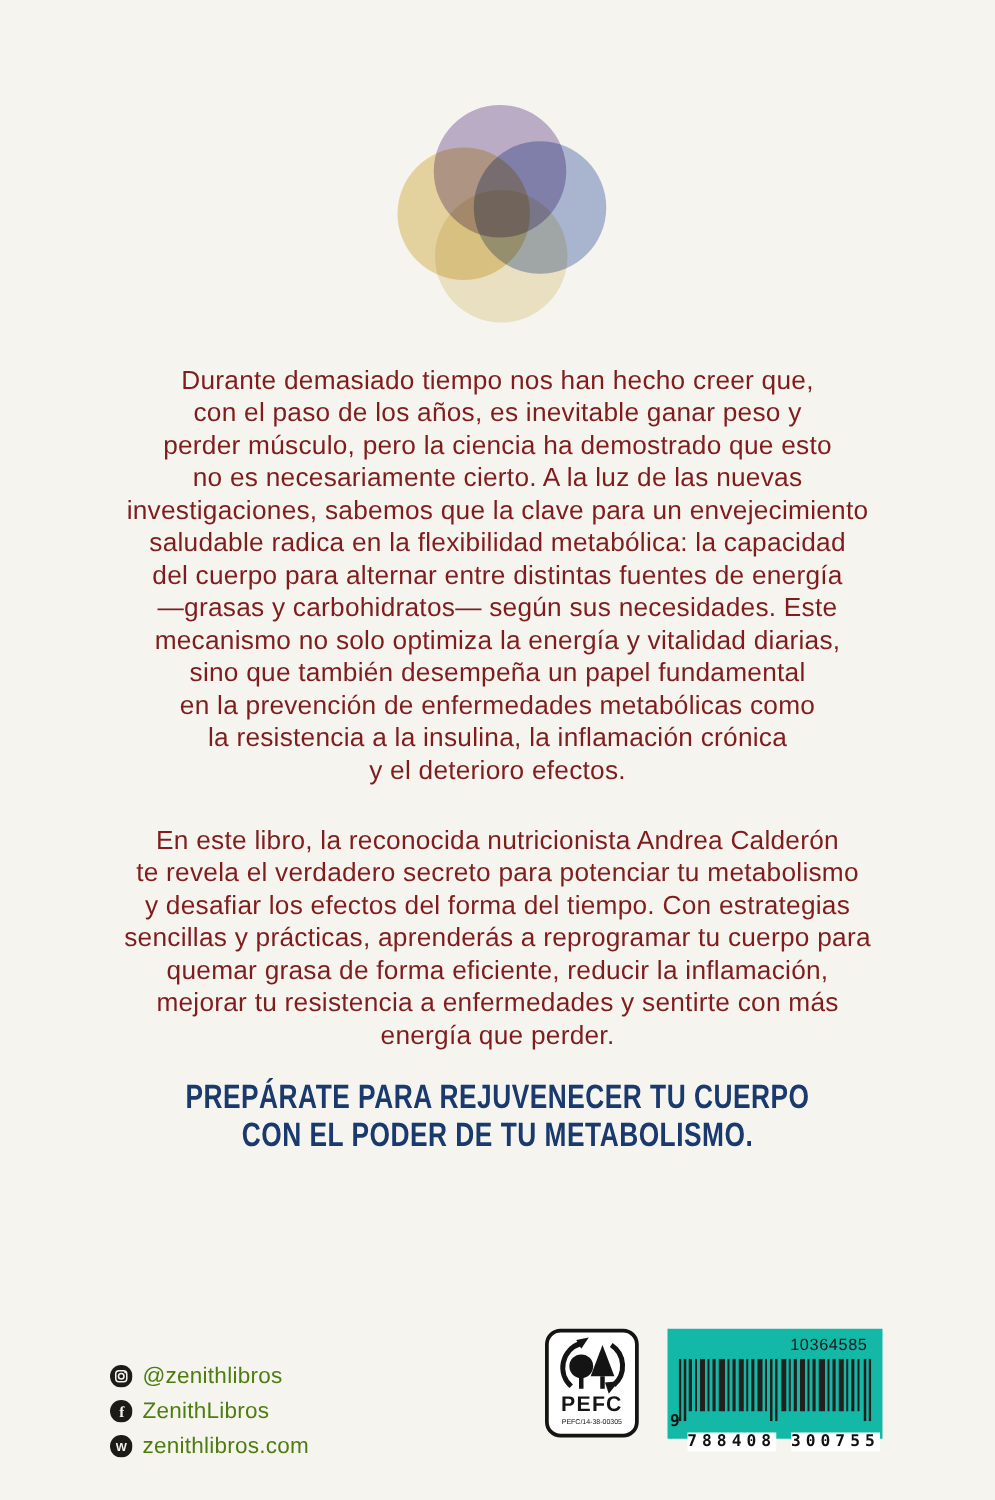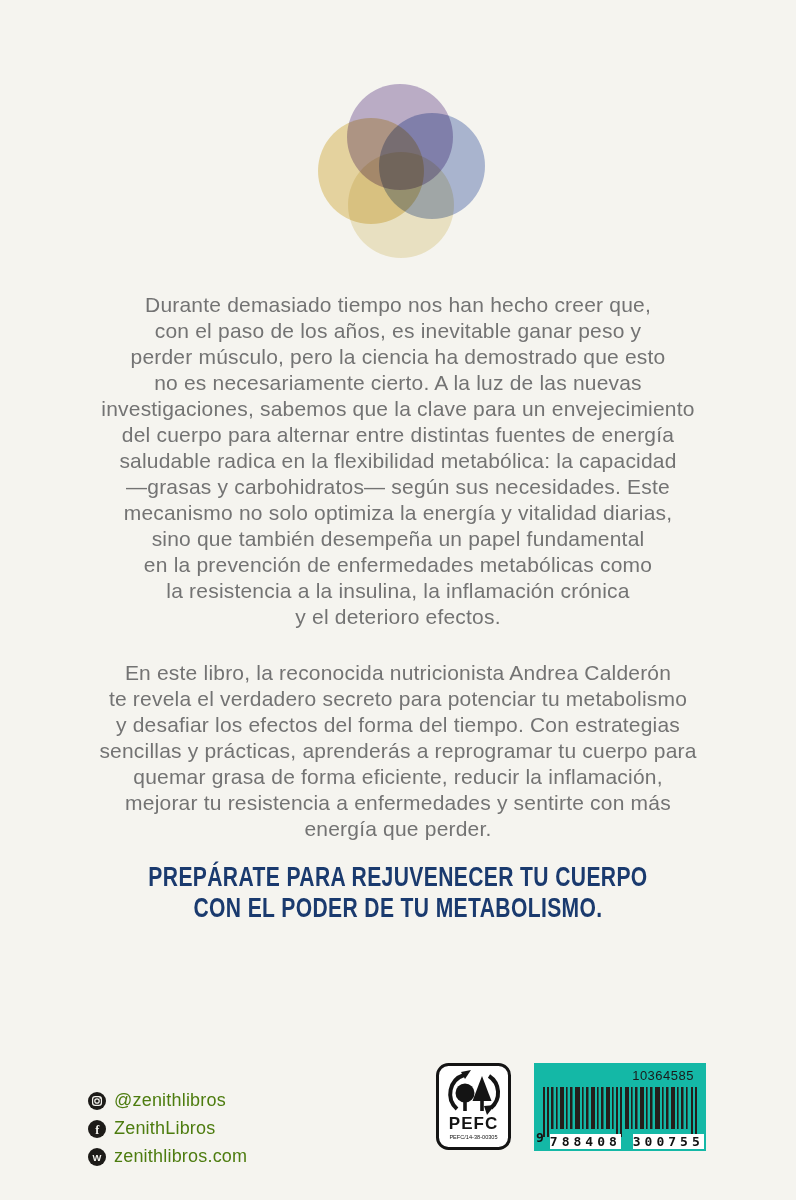--- a/index.html
+++ b/index.html
@@ -8,21 +8,21 @@
 
   
   .logo{position:absolute;left:298px;top:70px;width:200px;height:200px;}
   .logo .circle{position:absolute;width:106px;height:106px;border-radius:50%;mix-blend-mode:multiply;opacity:.9;}
   .c-top{left:49px;top:14px;}
   .c-left{left:20px;top:48px;}
   .c-right{left:81px;top:43px;}
   .c-bottom{left:50px;top:82px;}
 
   
-  .synopsis{position:absolute;left:0;width:796px;text-align:center;color:#737373;
+  .synopsis{position:absolute;left:0;width:796px;text-align:center;color:#7f1d1d;
             font-size:21px;line-height:26px;font-weight:400;letter-spacing:.2px;}
   .para1{top:292px;}
   .para2{top:660px;}
 
   
   .tagline{position:absolute;left:0;top:862px;width:796px;text-align:center;
            font-weight:800;font-size:27px;line-height:31px;letter-spacing:.5px;
            transform:scaleX(.78);transform-origin:center;}
 
   
@@ -31,42 +31,42 @@
   .social-icon{width:18px;height:18px;margin-right:8px;flex:0 0 18px;}
   .social-label{font-size:18px;color:#4d7c0f;letter-spacing:.2px;}
 
   .pefc-box{position:absolute;left:435px;top:1062px;width:77px;height:89px;}
   .barcode-box{position:absolute;left:534px;top:1063px;width:172px;height:88px;background:#14b8a6;}
   .sku{position:absolute;top:5px;right:12px;font-size:13px;color:#1a1a1a;letter-spacing:.5px;}
   .bars{position:absolute;left:9px;top:24px;}
   .ean-digits{position:absolute;left:2px;top:67px;width:168px;display:flex;
               font-size:13px;font-weight:bold;color:#111;font-family:"DejaVu Sans Mono",monospace;}
   .ean-digits .lead{width:12px;}
-  .ean-digits .grp{flex:1;text-align:center;letter-spacing:4px;background:#ffffff;margin:4px 6px;}
+  .ean-digits .grp{flex:1;text-align:center;letter-spacing:4px;background:#ffffff;margin:16px 6px;}
 </style>
 </head>
 <body>
 
 <div class="page">
 
   <div class="logo">
     <div class="circle c-top" style="background-color: rgb(187, 172, 207);"></div>
     <div class="circle c-left" style="background-color: rgb(236, 217, 160);"></div>
     <div class="circle c-right" style="background-color: rgb(167, 181, 217);"></div>
     <div class="circle c-bottom" style="background-color: rgb(241, 233, 201);"></div>
   </div>
 
   <div class="synopsis para1">
     <div>Durante demasiado tiempo nos han hecho creer que,</div>
     <div>con el paso de los años, es inevitable ganar peso y</div>
     <div>perder músculo, pero la ciencia ha demostrado que esto</div>
     <div>no es necesariamente cierto. A la luz de las nuevas</div>
     <div>investigaciones, sabemos que la clave para un envejecimiento</div>
+    <div>saludable radica en la flexibilidad metabólica: la capacidad</div>
     <div>del cuerpo para alternar entre distintas fuentes de energía</div>
-    <div>saludable radica en la flexibilidad metabólica: la capacidad</div>
     <div>—grasas y carbohidratos— según sus necesidades. Este</div>
     <div>mecanismo no solo optimiza la energía y vitalidad diarias,</div>
     <div>sino que también desempeña un papel fundamental</div>
     <div>en la prevención de enfermedades metabólicas como</div>
     <div>la resistencia a la insulina, la inflamación crónica</div>
     <div>y el deterioro efectos.</div>
   </div>
 
   <div class="synopsis para2">
     <div>En este libro, la reconocida nutricionista Andrea Calderón</div>

